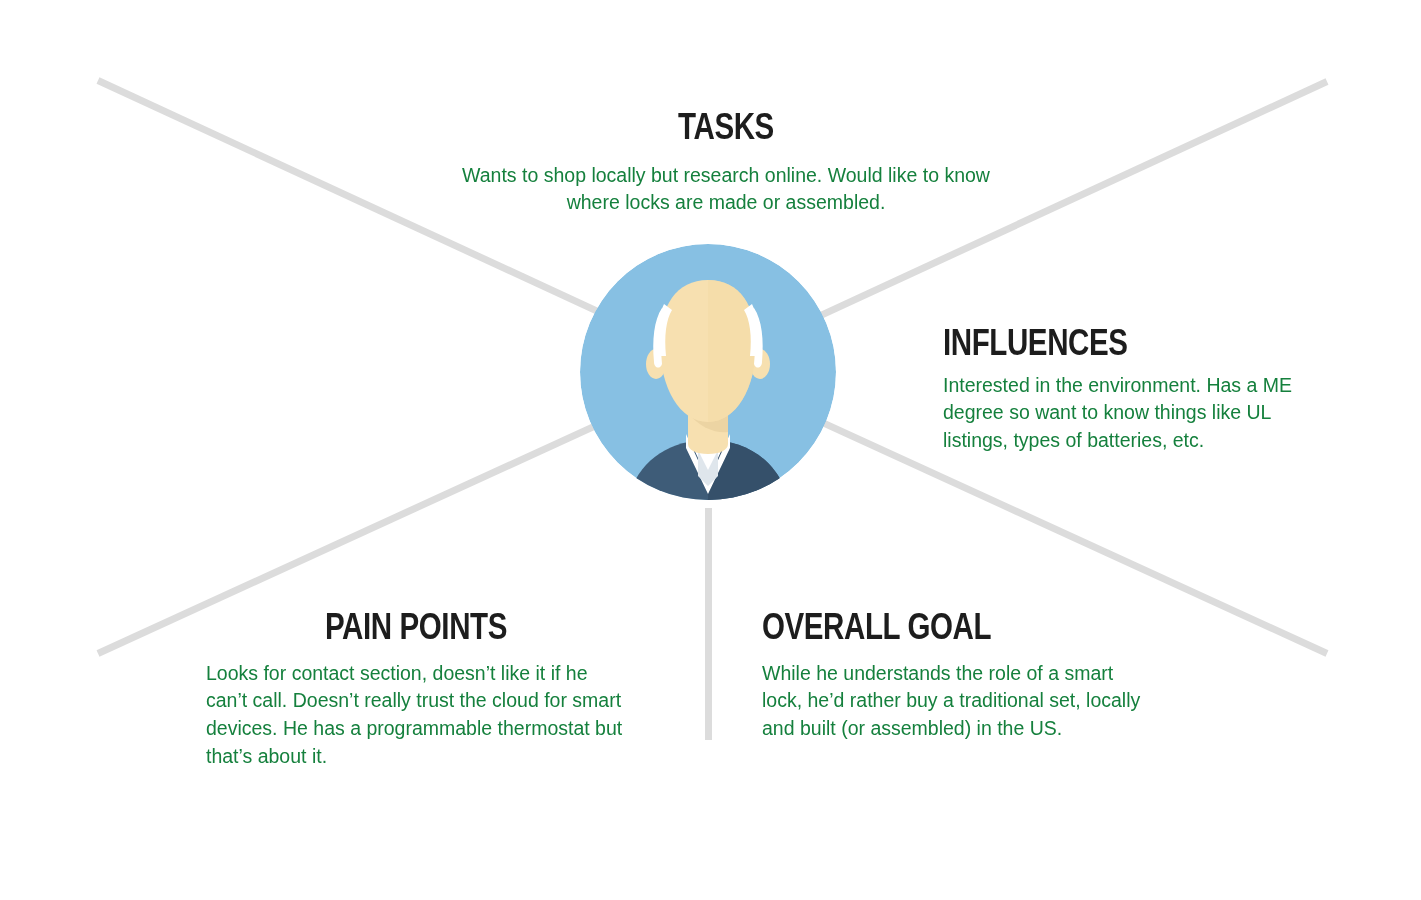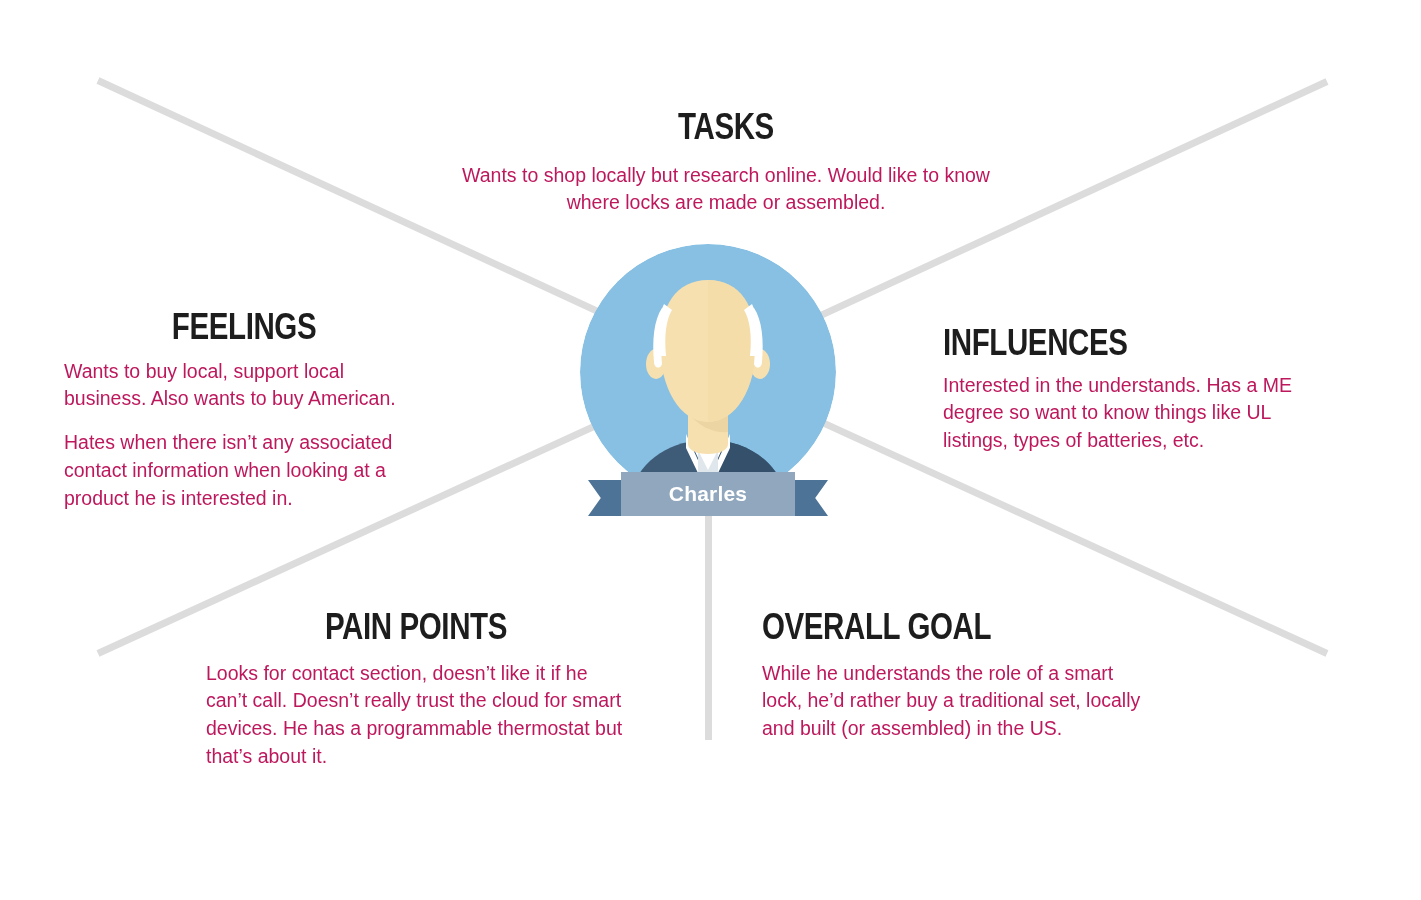--- a/index.html
+++ b/index.html
@@ -31,21 +31,21 @@
     font-size:36px;
     line-height:1.05;
     letter-spacing:-0.5px;
     transform:scaleX(0.82);
     transform-origin:inherit;
     white-space:nowrap;
   }
   .body-txt {
     font-size:19.5px;
     line-height:1.42;
-    color:#be185d;
+    color:#15803d;
     font-weight:400;
   }
   .body-txt + .body-txt { margin-top:16px; }
 
   .align-center { text-align:center; }
   .align-center .heading { transform-origin:50% 50%; }
   .align-left { text-align:left; }
   .align-left .heading { transform-origin:0% 50%; }
 
   
@@ -96,29 +96,24 @@
   <div class="conn" style="left:1327px; top:78px; width:598px; height:7px; transform:rotate(155.2deg);"></div>
   <div class="conn" style="left:98px; top:650px; width:598px; height:7px; transform:rotate(-24.6deg);"></div>
   <div class="conn" style="left:1327px; top:650px; width:598px; height:7px; transform:rotate(204.6deg);"></div>
   <div class="vline" style="left:705px; top:508px; height:232px;"></div>
 
   <div class="block align-center" id="blk-tasks">
     <div class="heading">TASKS</div>
     <p class="body-txt">Wants to shop locally but research online. Would like to know where locks are made or assembled.</p>
   </div>
 
-  <div class="block align-left" id="blk-feelings">
-    <div class="heading">FEELINGS</div>
-    <p class="body-txt">Wants to buy local, support local business. Also wants to buy American.</p>
-    <p class="body-txt">Hates when there isn’t any associated contact information when looking at a product he is interested in.</p>
-  </div>
 
   <div class="block align-left" id="blk-influences">
     <div class="heading">INFLUENCES</div>
-    <p class="body-txt">Interested in the understands. Has a ME degree so want to know things like UL listings, types of batteries, etc.</p>
+    <p class="body-txt">Interested in the environment. Has a ME degree so want to know things like UL listings, types of batteries, etc.</p>
   </div>
 
   <div class="block align-left" id="blk-goal">
     <div class="heading">OVERALL GOAL</div>
     <p class="body-txt">While he understands the role of a smart lock, he’d rather buy a traditional set, locally and built (or assembled) in the US.</p>
   </div>
 
   <div class="block align-left" id="blk-pain">
     <div class="heading">PAIN POINTS</div>
     <p class="body-txt">Looks for contact section, doesn’t like it if he can’t call. Doesn’t really trust the cloud for smart devices. He has a programmable thermostat but that’s about it.</p>
@@ -149,21 +144,14 @@
         <path d="M128 36 C 160 36 176 62 176 100 C 176 144 156 178 128 178 Z" fill="#f4dba6" opacity="0.55"></path>
 
         <path d="M82 64 C 74 76 72 96 74 118 C 74 124 80 126 82 120 C 80 100 82 84 88 72 Z" fill="#ffffff"></path>
         <path d="M174 64 C 182 76 184 96 182 118 C 182 124 176 126 174 120 C 176 100 174 84 168 72 Z" fill="#ffffff"></path>
         <path d="M84 60 C 78 72 76 92 78 112 L 86 112 C 84 92 86 76 92 66 Z" fill="#ffffff"></path>
         <path d="M172 60 C 178 72 180 92 178 112 L 170 112 C 172 92 170 76 164 66 Z" fill="#ffffff"></path>
       </svg>
     </div>
   </div>
 
-  <div id="ribbon">
-    <div class="ribbon-tail" id="tail-left"></div>
-    <div class="ribbon-tail" id="tail-right"></div>
-    <div id="ribbon-band">
-      <span id="ribbon-name">Charles</span>
-    </div>
-  </div>
 
 </div>
 
 </body></html>

